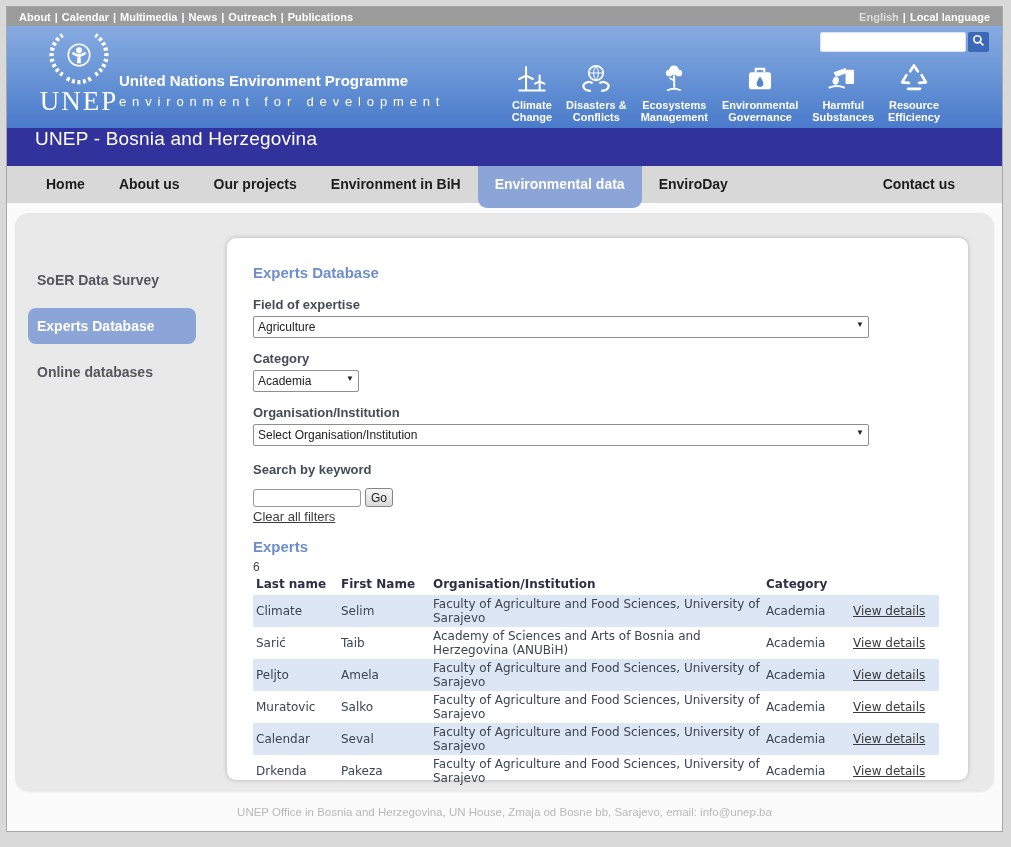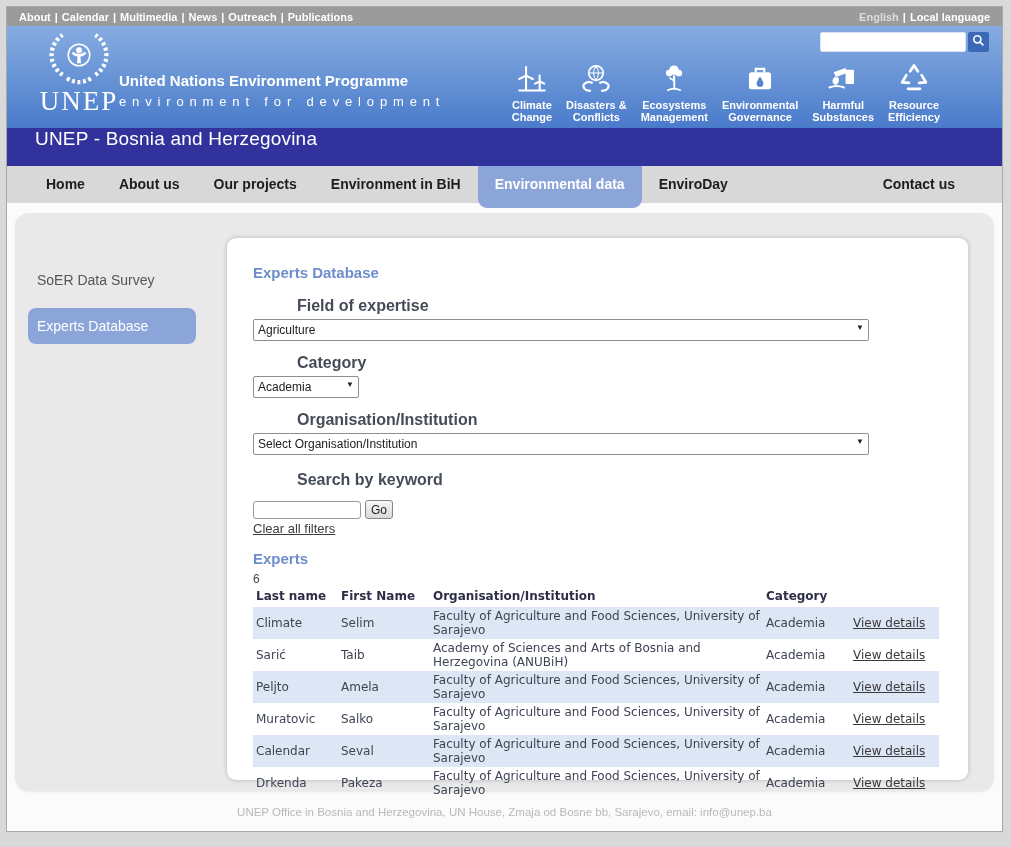--- a/index.html
+++ b/index.html
@@ -50,31 +50,31 @@
   .tab { line-height:37px; padding:0 17px; cursor:pointer; white-space:nowrap; }
   .tab.active { background:#8ca5d9; color:#fff; height:42px; border-radius:0 0 9px 9px; }
   .tab:last-child { margin-left:auto; margin-right:30px; }
 
   
   .wrapper { position:absolute; left:8px; top:206px; width:979px; height:578px;
              background:#e9e9e9; border-radius:14px; box-shadow:0 1px 2px rgba(0,0,0,0.08); }
 
   .sidebar { position:absolute; left:0; top:0; width:205px; }
   .side-item { margin:10px 0 0 13px; width:168px; padding:10px 8px 10px 9px;
-               font-size:14px; font-weight:normal; color:#55565c; cursor:pointer; }
+               font-size:14px; font-weight:bold; color:#55565c; cursor:pointer; }
   .side-item:first-child { margin-top:49px; }
   .side-item.active { background:#8ca5d9; color:#fff; border-radius:8px; }
 
   .panel { position:absolute; left:212px; top:25px; width:741px; height:542px;
            background:#fff; border-radius:9px; box-shadow:0 0 5px rgba(0,0,0,0.22);
            padding:26px 28px 0 26px; }
 
   .panel-title { color:#6d8ecb; font-size:15px; font-weight:bold; }
   .filter-heading { margin-top:19px; font-size:14px; color:#5f6368; }
-  .flabel { margin-top:16px; font-size:16px; font-weight:bold; color:#454c58;margin-left:44px; }
+  .flabel { margin-top:16px; font-size:13px; font-weight:bold; color:#454c58; }
 
   .selwrap { position:relative; display:inline-block; margin-top:4px; }
   .selwrap select { width:100%; height:22px; border:1px solid #8f8f8f; border-radius:2px;
                     background:#fff; font-size:12px; color:#222; padding:0 18px 0 4px;
                     -webkit-appearance:none; appearance:none; font-family:"Liberation Sans",sans-serif; }
   .selwrap .caret { position:absolute; right:5px; top:4px; font-size:8px; color:#222; pointer-events:none; }
   .sel-wide { width:616px; }
   .sel-small { width:106px; }
 
   .kw-row { margin-top:11px; display:flex; align-items:flex-end; }
@@ -263,20 +263,21 @@
       <span class="tab">Environment in BiH</span>
       <span class="tab active">Environmental data</span>
       <span class="tab">EnviroDay</span>
       <span class="tab">Contact us</span>
     </div>
 
   <div class="wrapper">
     <div class="sidebar">
         <div class="side-item">SoER Data Survey</div>
         <div class="side-item active">Experts Database</div>
+        <div class="side-item">Online databases</div>
       </div>
 
     <div class="panel">
       <div class="panel-title">Experts Database</div>
 
       <div class="flabel">Field of expertise</div>
       <div class="selwrap sel-wide">
         <select>
           <option>Agriculture</option>
         </select>

